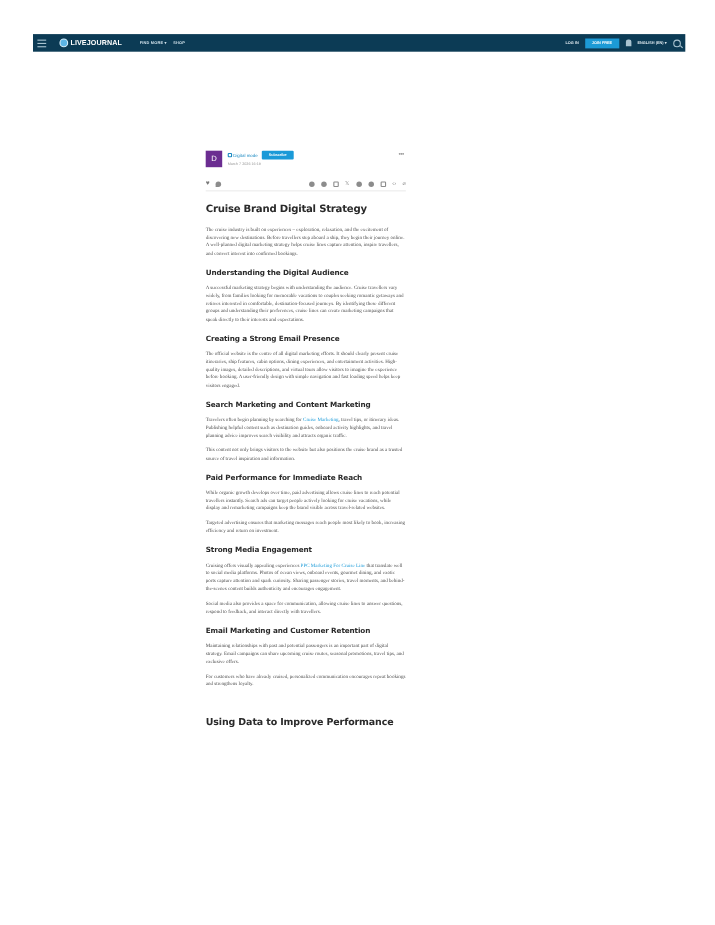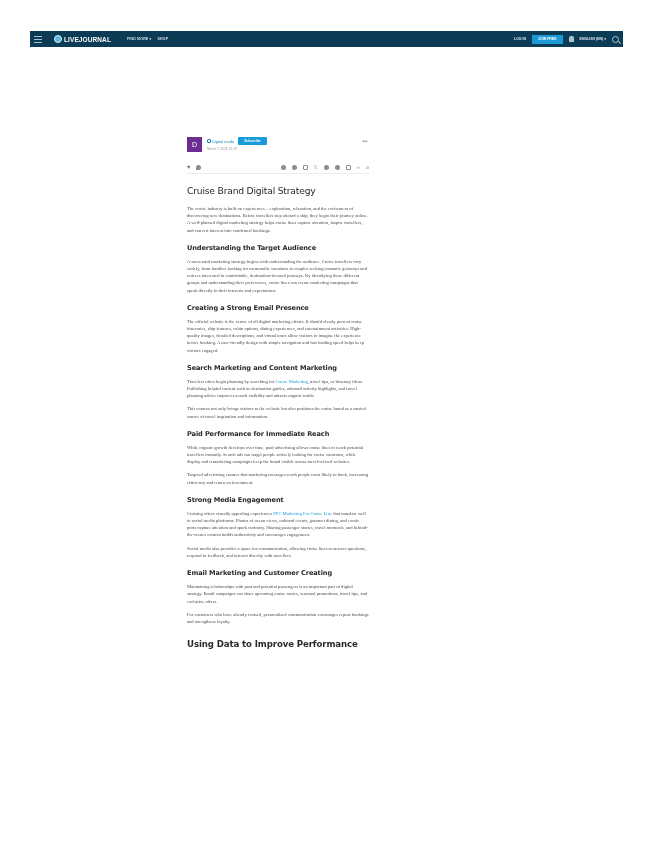--- a/index.html
+++ b/index.html
@@ -53,23 +53,23 @@
       border-bottom: 1px solid #ececec; padding-bottom: 2px;
     }
     .tb-left { display: flex; gap: 5px; }
     .tb-right { margin-left: auto; display: flex; gap: 6px; align-items: center; }
     .tb-ico { width: 5px; height: 5px; background: #8c8c8c; border-radius: 50%; cursor: pointer; }
     .tb-ico.sq { border-radius: 1px; background: none; border: 1px solid #8c8c8c; }
     .tb-ico.txt { background: none; color: #8c8c8c; font-size: 5px; width: auto; height: auto; line-height: 5px; }
     .tb-ico.heart { background: none; color: #7a7a7a; font-size: 6px; width: auto; height: auto; line-height: 5px; }
     .tb-ico.bubble { border-radius: 50% 50% 50% 0; }
 
-    h1.title { font-family: "DejaVu Sans", sans-serif; font-size: 9.2px; font-weight: normal; color: #2a2a2a; margin-top: 11px; letter-spacing: -0.2px; }
+    h1.title { font-family: "DejaVu Sans", sans-serif; font-size: 9.2px; font-weight: bold; color: #2a2a2a; margin-top: 11px; letter-spacing: -0.2px; }
     h2.sec { font-family: "DejaVu Sans", sans-serif; font-size: 6.6px; font-weight: bold; color: #2a2a2a; margin-top: 10px; margin-bottom: 6px; letter-spacing: -0.1px; }
-    h2.sec.big { font-size: 8.6px; margin-top: 14px; }
+    h2.sec.big { font-size: 8.6px; margin-top: 27px; }
     p.txt { font-family: "Liberation Serif", serif; font-size: 4.6px; line-height: 7.2px; color: #4a4a4a; margin-bottom: 6px; }
     p.first { margin-top: 9px; }
     a.inline-link { color: #1a9ad8; text-decoration: none; cursor: pointer; }
   </style>
 </head>
 <body>
 
 <div class="navbar">
   <div class="nav-left">
     <div class="burger">
@@ -123,36 +123,36 @@
       <span class="tb-ico"></span>
       <span class="tb-ico sq"></span>
       <span class="tb-ico txt">‹›</span>
       <span class="tb-ico txt">⌀</span>
     </div>
   </div>
 
   <h1 class="title">Cruise Brand Digital Strategy</h1>
   <p class="txt first">The cruise industry is built on experiences – exploration, relaxation, and the excitement of discovering new destinations. Before travellers step aboard a ship, they begin their journey online. A well-planned digital marketing strategy helps cruise lines capture attention, inspire travellers, and convert interest into confirmed bookings.</p>
 
-  <h2 class="sec">Understanding the Target Audience</h2>
+  <h2 class="sec">Understanding the Digital Audience</h2>
   <p class="txt">A successful marketing strategy begins with understanding the audience. Cruise travellers vary widely, from families looking for memorable vacations to couples seeking romantic getaways and retirees interested in comfortable, destination-focused journeys. By identifying these different groups and understanding their preferences, cruise lines can create marketing campaigns that speak directly to their interests and expectations.</p>
 
   <h2 class="sec">Creating a Strong Email Presence</h2>
   <p class="txt">The official website is the centre of all digital marketing efforts. It should clearly present cruise itineraries, ship features, cabin options, dining experiences, and entertainment activities. High-quality images, detailed descriptions, and virtual tours allow visitors to imagine the experience before booking. A user-friendly design with simple navigation and fast loading speed helps keep visitors engaged.</p>
 
   <h2 class="sec">Search Marketing and Content Marketing</h2>
   <p class="txt"><span>Travelers often begin planning by searching for </span><a class="inline-link">Cruise Marketing</a><span>, travel tips, or itinerary ideas. Publishing helpful content such as destination guides, onboard activity highlights, and travel planning advice improves search visibility and attracts organic traffic.</span></p>
   <p class="txt">This content not only brings visitors to the website but also positions the cruise brand as a trusted source of travel inspiration and information.</p>
 
   <h2 class="sec">Paid Performance for Immediate Reach</h2>
   <p class="txt">While organic growth develops over time, paid advertising allows cruise lines to reach potential travellers instantly. Search ads can target people actively looking for cruise vacations, while display and remarketing campaigns keep the brand visible across travel-related websites.</p>
   <p class="txt">Targeted advertising ensures that marketing messages reach people most likely to book, increasing efficiency and return on investment.</p>
 
   <h2 class="sec">Strong Media Engagement</h2>
   <p class="txt"><span>Cruising offers visually appealing experiences </span><a class="inline-link">PPC Marketing For Cruise Line</a><span> that translate well to social media platforms. Photos of ocean views, onboard events, gourmet dining, and exotic ports capture attention and spark curiosity. Sharing passenger stories, travel moments, and behind-the-scenes content builds authenticity and encourages engagement.</span></p>
   <p class="txt">Social media also provides a space for communication, allowing cruise lines to answer questions, respond to feedback, and interact directly with travellers.</p>
 
-  <h2 class="sec">Email Marketing and Customer Creating</h2>
+  <h2 class="sec">Email Marketing and Customer Retention</h2>
   <p class="txt">Maintaining relationships with past and potential passengers is an important part of digital strategy. Email campaigns can share upcoming cruise routes, seasonal promotions, travel tips, and exclusive offers.</p>
   <p class="txt">For customers who have already cruised, personalized communication encourages repeat bookings and strengthens loyalty.</p>
 
   <h2 class="sec big">Using Data to Improve Performance</h2>
 </div>
 
 </body></html>

